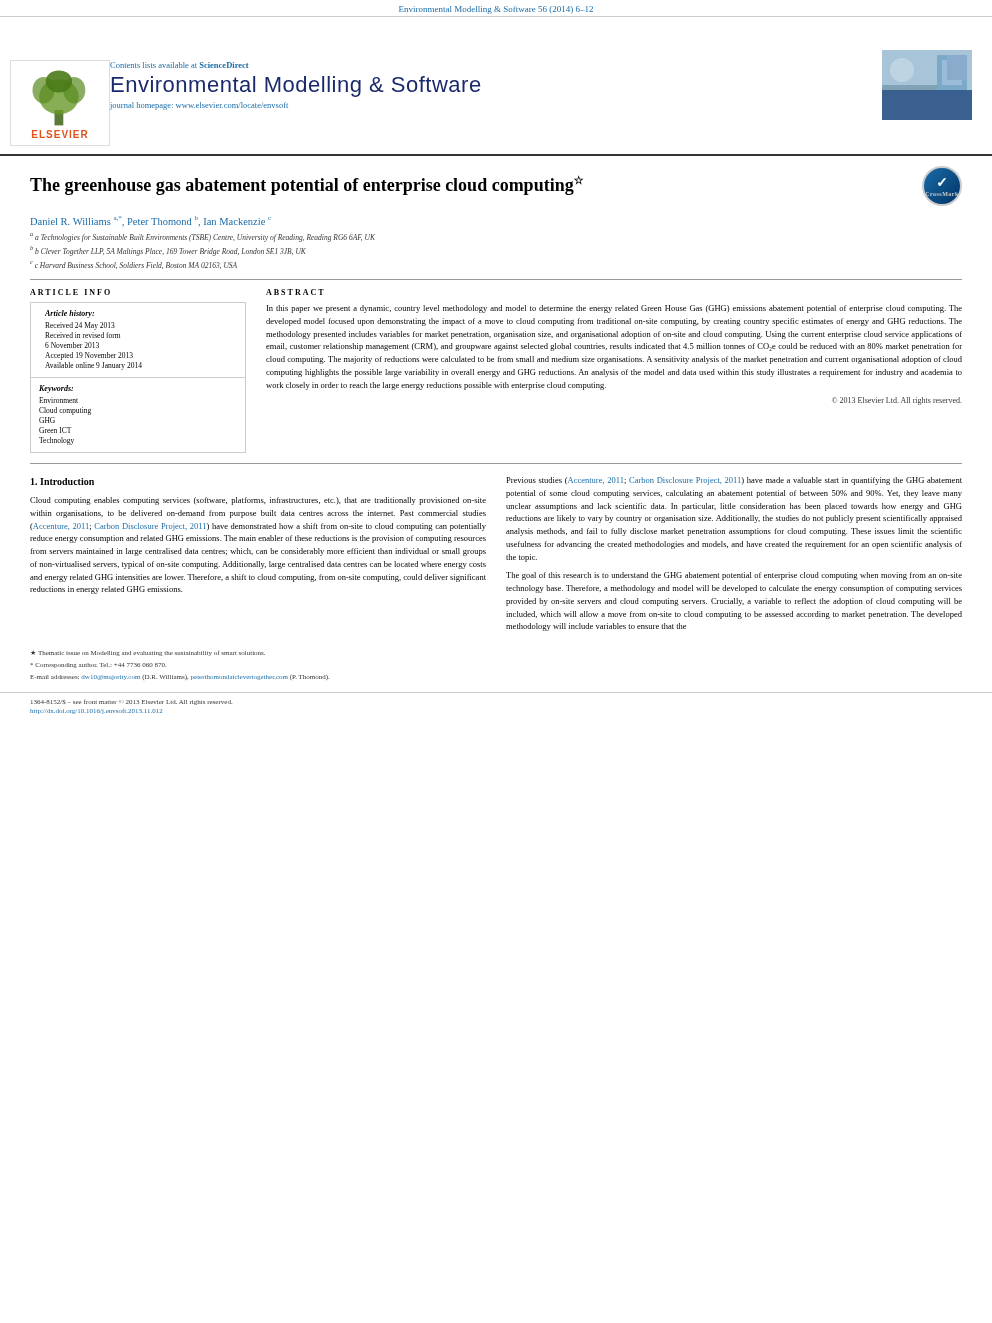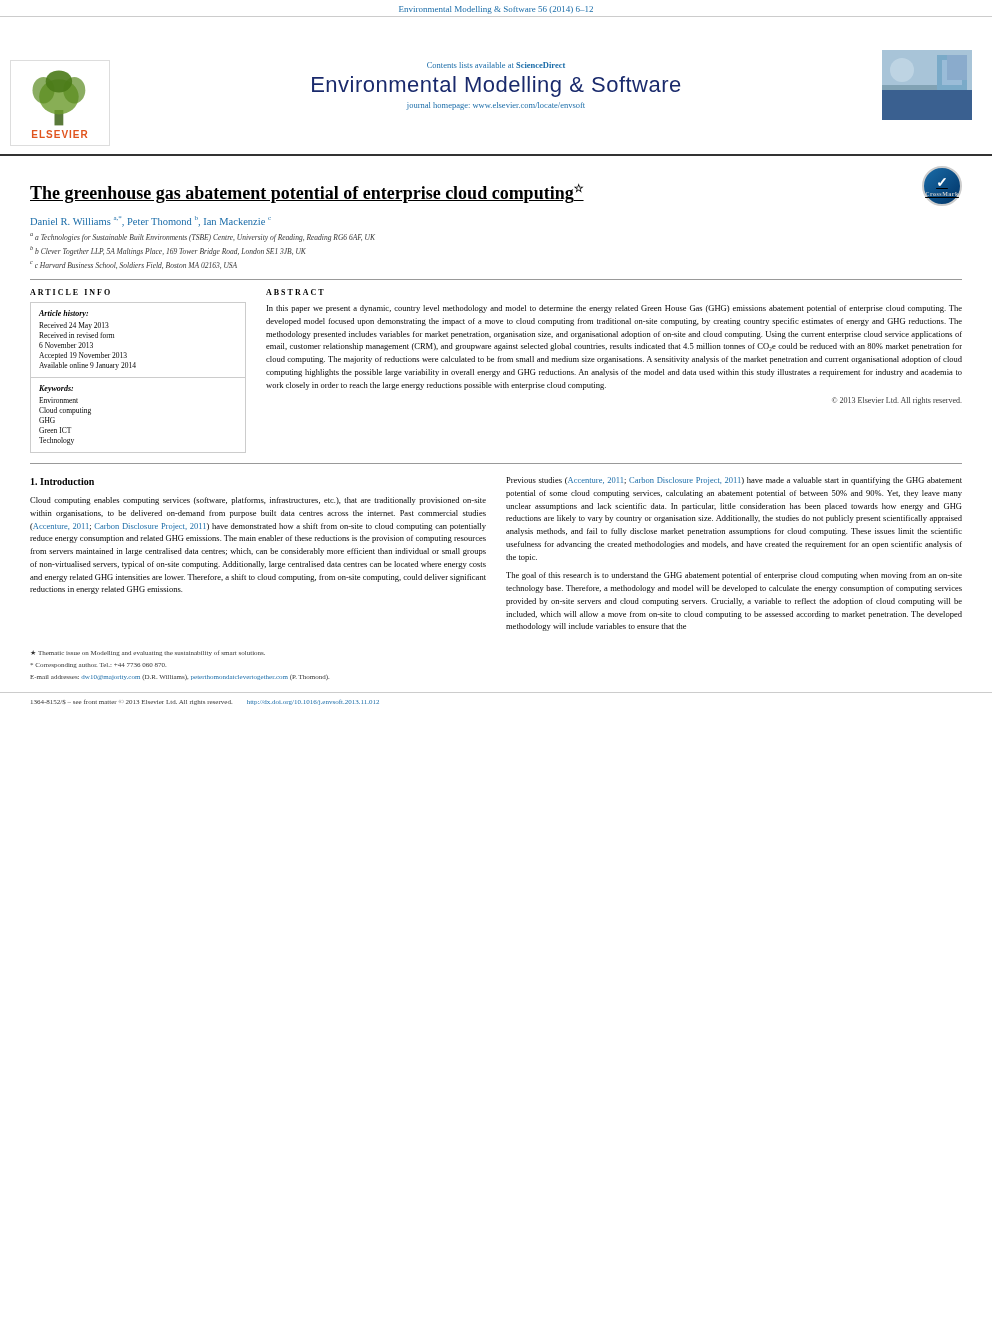--- a/index.html
+++ b/index.html
@@ -24,21 +24,20 @@
     
     .journal-banner {
       display: flex;
       align-items: center;
       justify-content: space-between;
       padding: 8px 20px 8px 10px;
       border-bottom: 2px solid #333;
     }
     .journal-banner .center-info {
       flex: 1;
-      text-align: center;
     }
     .journal-banner .center-info .science-direct-link {
       font-size: 8.5px;
       color: #1a6ca8;
       margin-bottom: 2px;
     }
     .journal-banner .journal-title {
       font-size: 22px;
       font-weight: normal;
       color: #1a2a6c;
@@ -64,23 +63,22 @@
 
     
     .article-content {
       padding: 10px 30px 10px 30px;
     }
 
     
     .article-title-area {
       display: flex;
       justify-content: space-between;
-      align-items: flex-end;
+      align-items: center;
       margin-bottom: 8px;
-      text-decoration: underline;
     }
     .article-title {
       font-size: 18px;
       font-weight: bold;
       color: #000;
       line-height: 1.3;
       flex: 1;
       padding-right: 20px;
     }
     .article-title .footnote-star {
@@ -148,21 +146,21 @@
     .section-heading {
       font-size: 8px;
       font-weight: bold;
       letter-spacing: 2px;
       text-transform: uppercase;
       color: #000;
       margin-bottom: 5px;
     }
     .article-info {
       border: 1px solid #ccc;
-      padding: 6px 8px;
+      padding: 6px 14px;
       font-size: 8px;
     }
     .article-info .info-subhead {
       font-style: italic;
       font-weight: bold;
       font-size: 8px;
       margin-bottom: 3px;
     }
     .article-info .info-item {
       font-size: 7.5px;
@@ -221,22 +219,22 @@
     .body-col .link-text {
       color: #1a6ca8;
     }
 
     
     .page-footer {
       border-top: 1px solid #ccc;
       padding: 5px 30px;
       margin-top: 10px;
       display: flex;
-      flex-direction: row;
-      gap: 14px;
+      flex-direction: column;
+      gap: 1px;
     }
     .footer-line {
       font-size: 7px;
       color: #333;
     }
     .footer-link {
       color: #1a6ca8;
     }
     .footnotes-section {
       padding: 0 30px;

